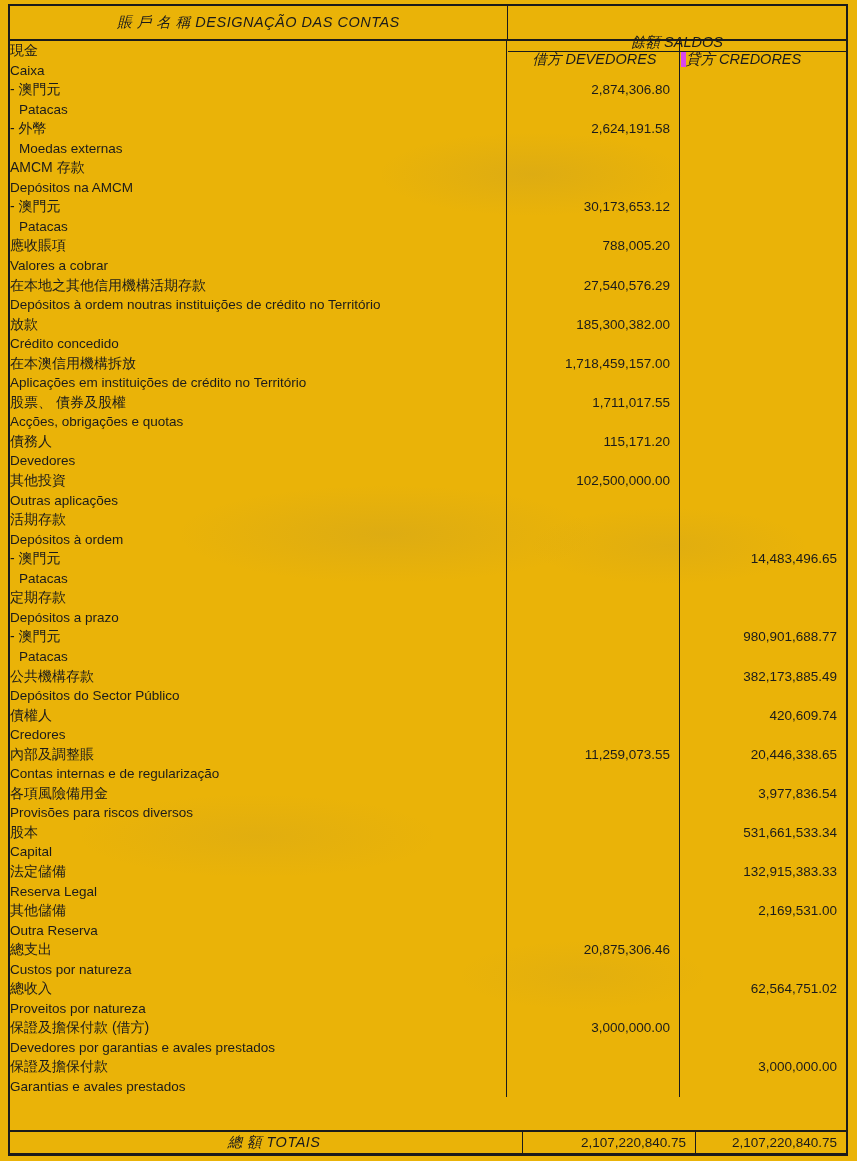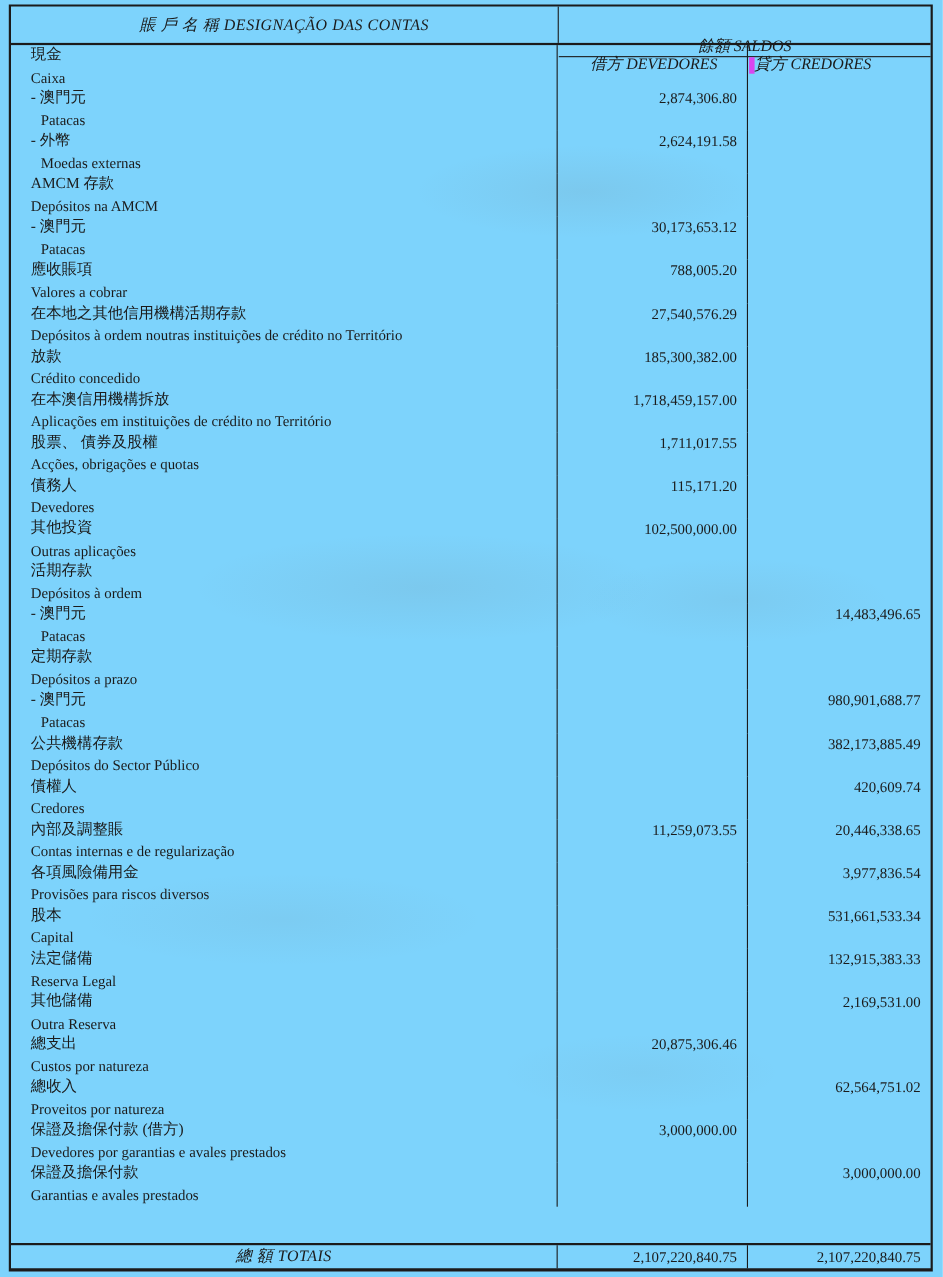--- a/index.html
+++ b/index.html
@@ -1,20 +1,20 @@
 <!DOCTYPE html>
 <html><head>
 <meta charset="utf-8">
 <style>
   html,body{margin:0;padding:0;}
   .page{
     position:relative;
     width:857px;height:1161px;
-    background:#7dd3fc;
-    font-family:Liberation Serif, serif;
+    background:#eab308;
+    font-family:Liberation Sans, sans-serif;
     color:#1b1b1b;
     overflow:hidden;
   }
   
   .noise{
     position:absolute;inset:0;pointer-events:none;
     background:
       radial-gradient(220px 60px at 62% 15%, rgba(110,110,110,0.10), rgba(0,0,0,0) 70%),
       radial-gradient(300px 70px at 45% 46%, rgba(110,110,110,0.10), rgba(0,0,0,0) 70%),
       radial-gradient(200px 55px at 78% 47%, rgba(110,110,110,0.08), rgba(0,0,0,0) 70%),
@@ -58,37 +58,38 @@
     text-align:center;line-height:15px;
   }
   .hcred{flex:1;text-align:left;line-height:15px;}
   
   .tbody{flex:1 1 auto;display:flex;flex-direction:column;}
   .trow{display:flex;flex:0 0 auto;}
   .pair{height:39.1px;}
   .c-name{
     flex:0 0 497px;width:497px;box-sizing:border-box;
     border-right:1px solid #1b1b1b;
-    padding-left:18px;overflow:hidden;white-space:nowrap;
+    padding-left:0;overflow:hidden;white-space:nowrap;
   }
   .c-deb{
     flex:0 0 173px;width:173px;box-sizing:border-box;
     border-right:1px solid #1b1b1b;
     text-align:right;padding-right:9px;
   }
   .c-cred{flex:1;box-sizing:border-box;text-align:right;padding-right:9px;}
   .zh{font-size:14px;line-height:19.55px;height:19.55px;}
   .pt{font-size:13.5px;line-height:19.55px;height:19.55px;}
   .pt.indent{padding-left:9px;}
   .num{display:block;font-size:13.5px;line-height:19.55px;}
   
   .totals{
     border-top:2px solid #1b1b1b;
     height:21px;flex:0 0 21px;
     align-items:center;
+    padding-left:16px;
   }
   .totals .c-name{
     text-align:center;padding-left:0;
     font-style:italic;font-size:14.5px;line-height:21px;
     letter-spacing:0.5px;
   }
   .totals .c-deb,.totals .c-cred{font-size:13.5px;line-height:21px;}
 </style>
 </head>
 <body>

